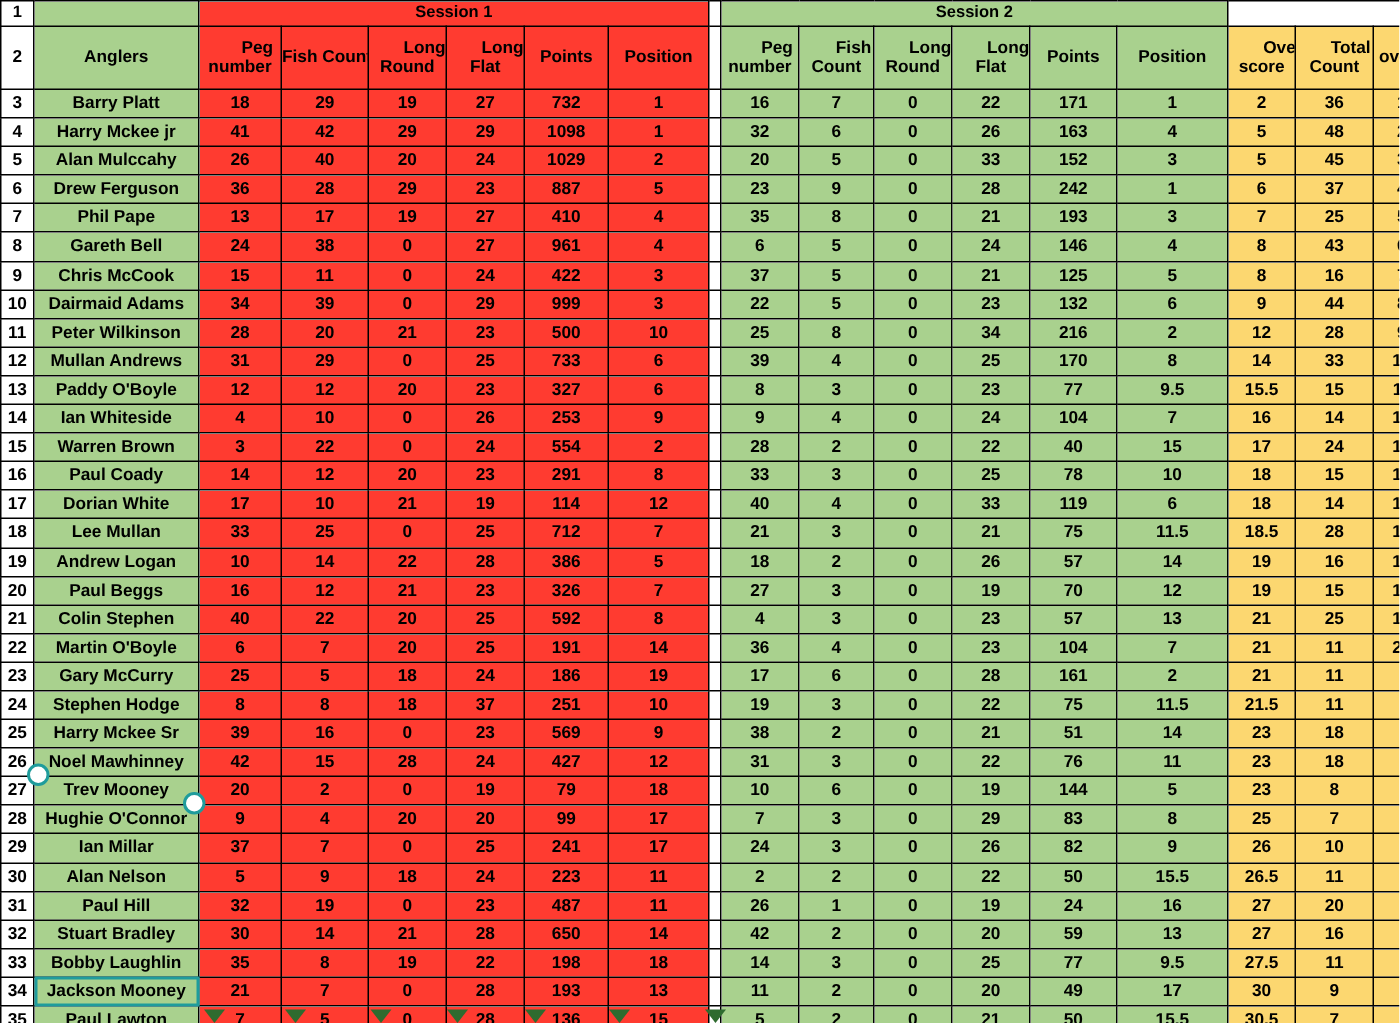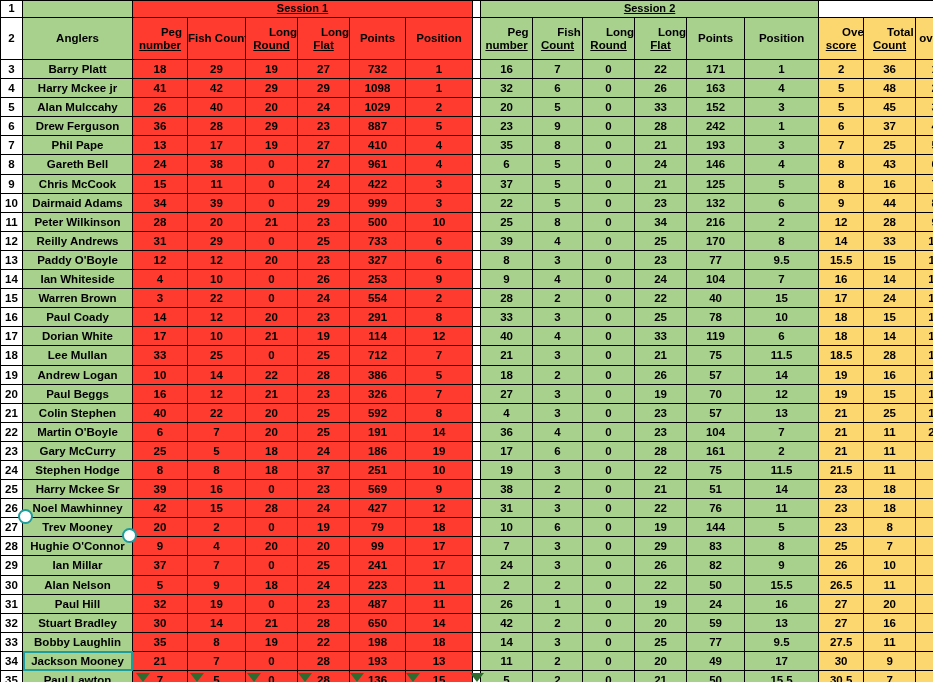--- a/index.html
+++ b/index.html
@@ -47,31 +47,31 @@
     width: 22px;
   }
   
   .green  { background: #a9d18e; }
   .red    { background: #ff3b30; }
   .yellow { background: #fcd770; }
   .blankcell { background:#ffffff; border:none; }
 
   
   tr.band td { height: 17px; font-size: 11px; }
-  td.sessionband { font-weight: normal; font-size: 11px; text-decoration: underline; }
+  td.sessionband { font-weight: normal; font-size: 11px; }
   td.hdr {
     font-size: 11px;
     font-weight: bold;
     line-height: 13px;
     padding: 1px 1px;
     white-space: normal;
   }
   tr.hdrrow td { height: 42px; }
   td.hdr .l1 { display: block; padding-left: 23px; }
-  td.hdr .l2 { display: block; text-decoration: underline; }
+  td.hdr .l2 { display: block; }
 
   td.angler {
     font-size: 12px;
     font-weight: bold;
     margin-top: 24px;
   }
   tr.datarow td { height: 19.1px; }
 
   
   td.selected {
@@ -360,21 +360,21 @@
           <td class="green">0</td>
           <td class="green">34</td>
           <td class="green">216</td>
           <td class="green">2</td>
           <td class="yellow">12</td>
           <td class="yellow">28</td>
           <td class="yellow">9</td>
         </tr>
         <tr class="datarow">
           <td class="rownum">12</td>
-          <td class="green angler">Reilly Andrews</td>
+          <td class="green angler">Mullan Andrews</td>
           <td class="red">31</td>
           <td class="red">29</td>
           <td class="red">0</td>
           <td class="red">25</td>
           <td class="red">733</td>
           <td class="red">6</td>
           <td class="colsep"></td>
           <td class="green">39</td>
           <td class="green">4</td>
           <td class="green">0</td>

